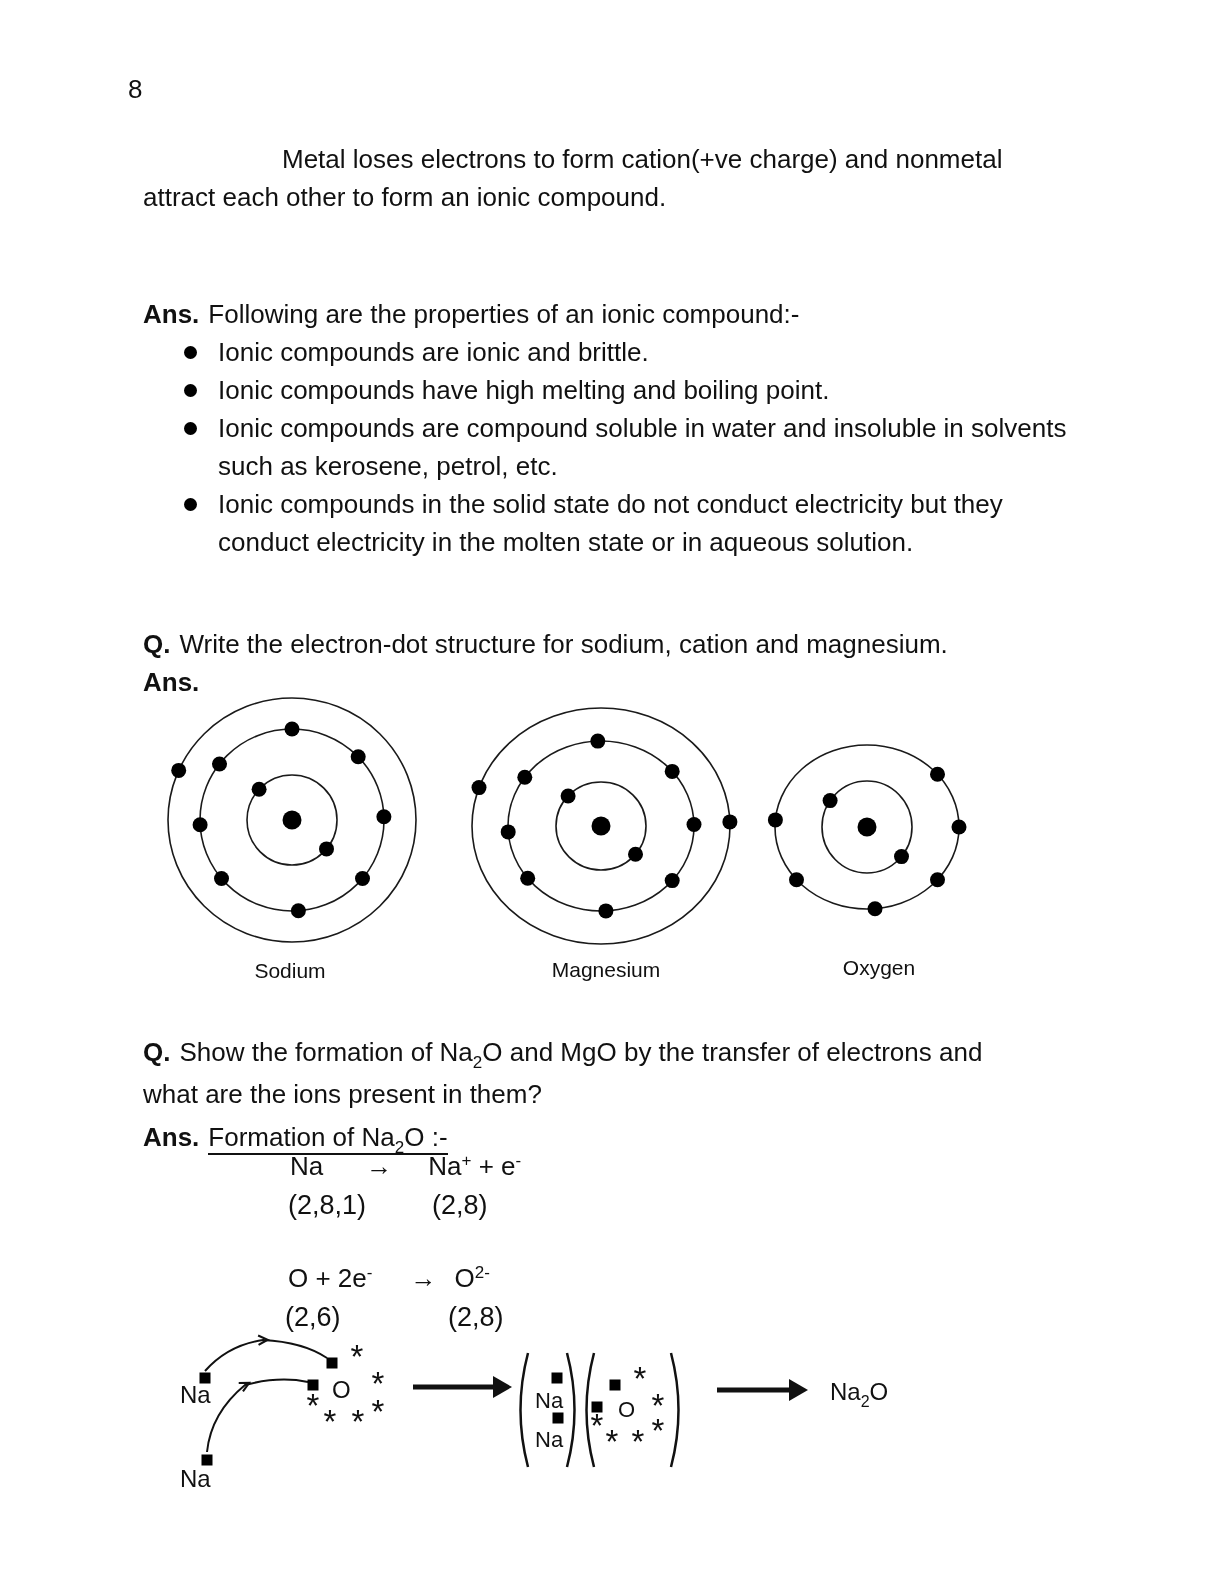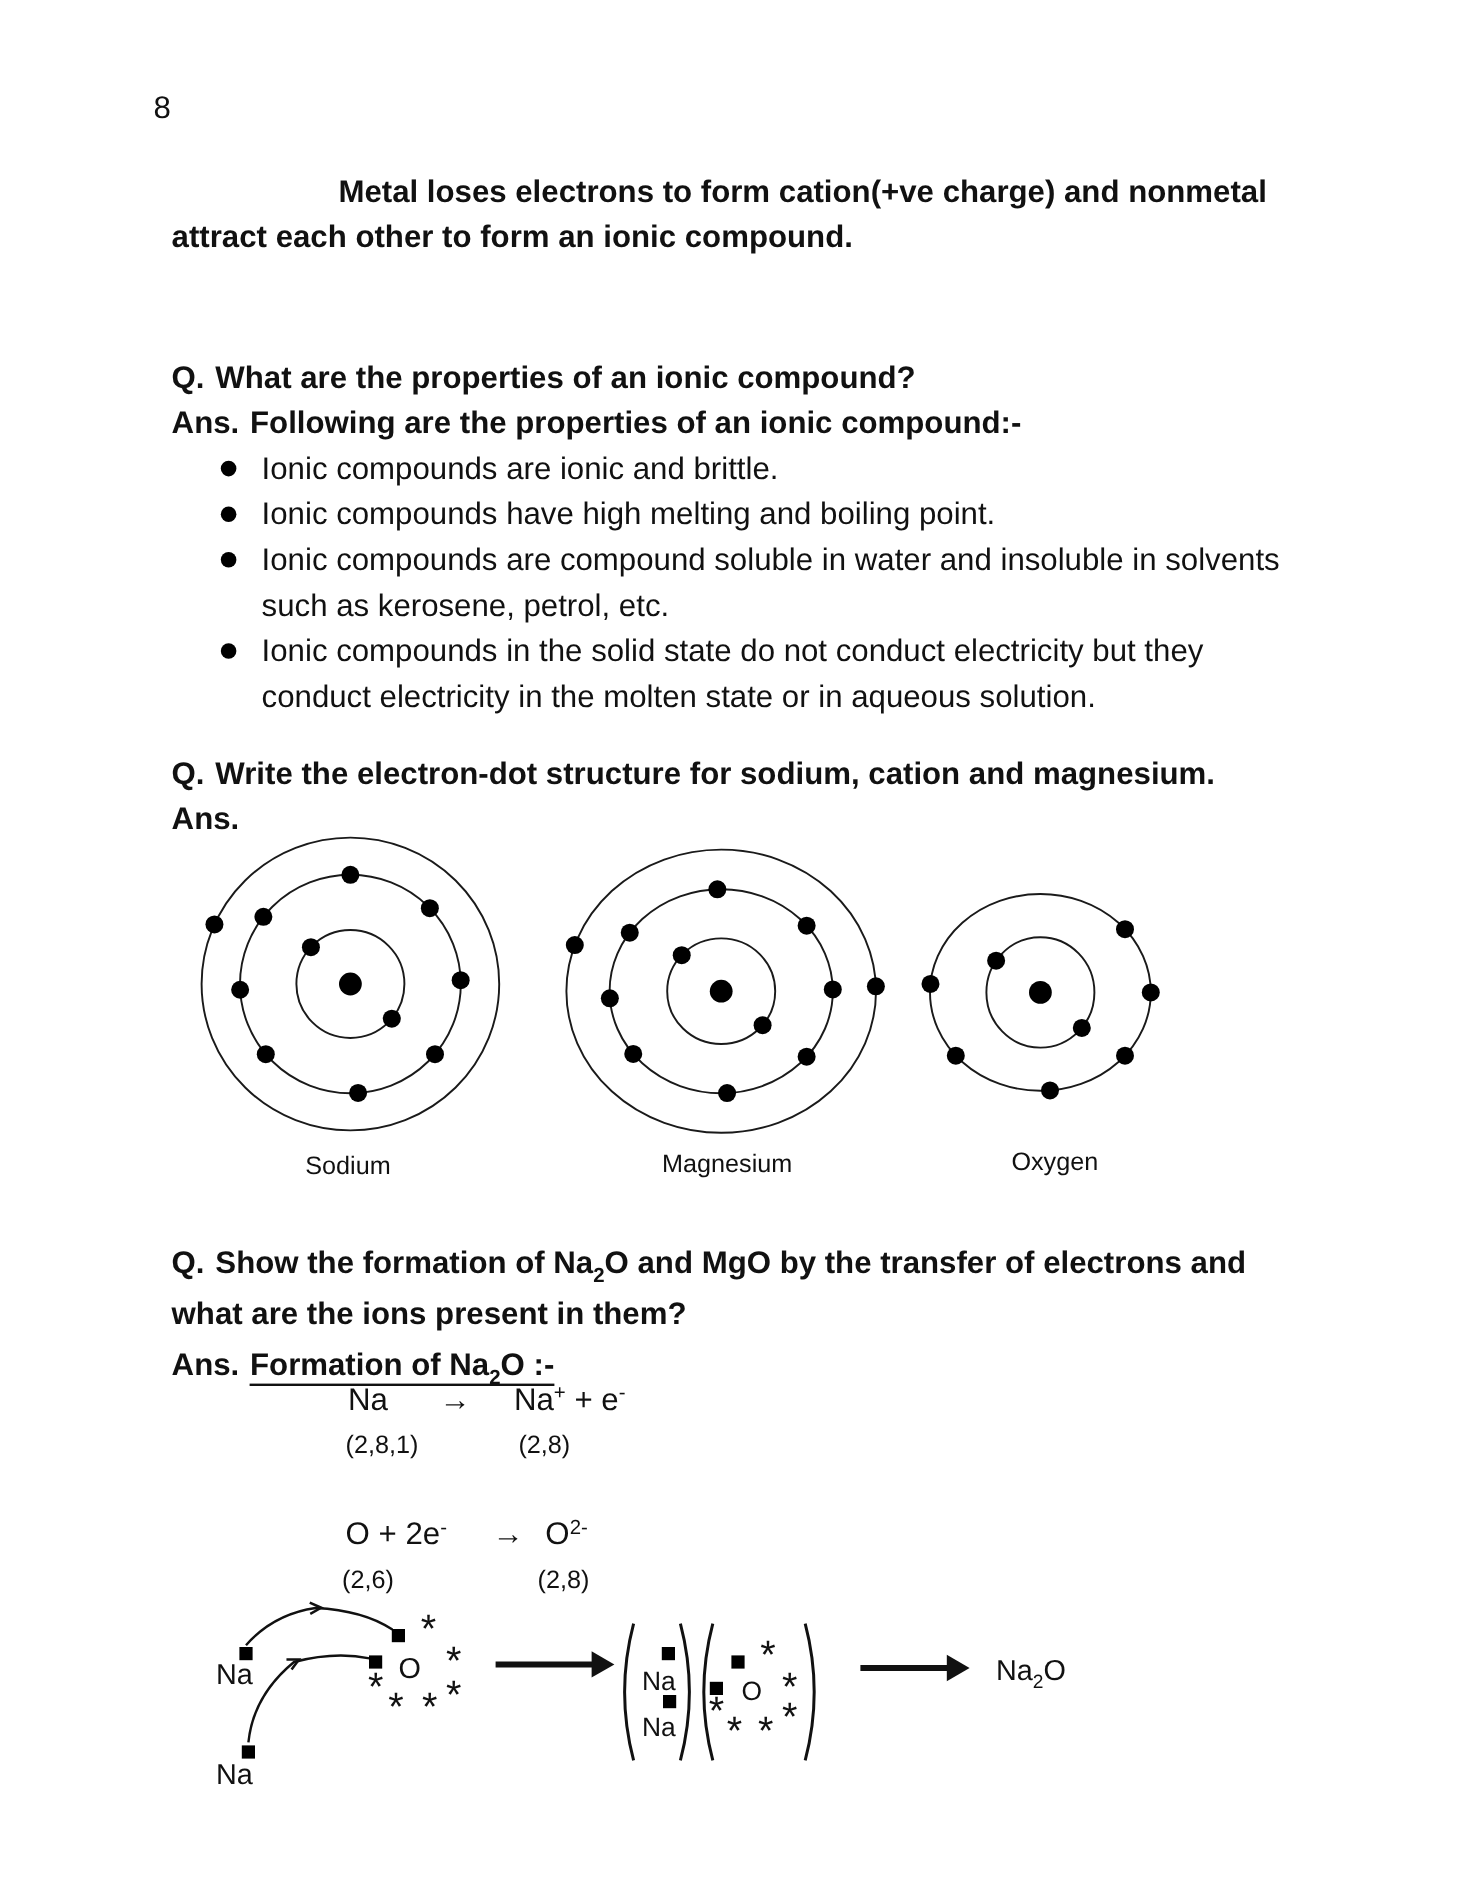--- a/index.html
+++ b/index.html
@@ -1,52 +1,49 @@
 <!DOCTYPE html>
 <html><head>
 <meta charset="utf-8">
 <style>
   html,body{margin:0;padding:0;background:#ffffff;}
   .page{position:relative;width:1224px;height:1584px;background:#ffffff;overflow:hidden;
         font-family:"Liberation Sans","DejaVu Sans",sans-serif;font-size:26px;line-height:38px;color:#111;}
   .abs{position:absolute;}
-  .line{min-height:38px;font-weight:bold;}
+  .line{min-height:38px;}
   .indent-first{text-indent:139px;}
   .qline b{margin-right:9px;}
   ul.bullets{margin:0;padding:0;list-style:none;width:895px;}
   ul.bullets li{position:relative;padding-left:35px;}
   ul.bullets li::before{content:"";position:absolute;left:1px;top:13px;width:13px;height:13px;border-radius:50%;background:#000;}
   .sub{font-size:17px;position:relative;top:7px;}
   .sup{font-size:17px;position:relative;top:-9px;}
   .underlined{border-bottom:2.5px solid #111;padding-bottom:1px;}
   .eq{white-space:nowrap;}
   .arr1{margin-left:43px;margin-right:36px;}
   .arr2{margin-left:38px;margin-right:18px;}
-  .cfg{font-size:21px;line-height:30px;white-space:nowrap;}
+  .cfg{font-size:27px;line-height:30px;white-space:nowrap;}
   .c1-144{display:inline-block;width:144px;}
   .c1-163{display:inline-block;width:163px;}
   svg{display:block;overflow:visible;}
   svg text{font-family:"Liberation Sans","DejaVu Sans",sans-serif;fill:#111;}
 </style>
 </head>
 <body>
 
 <div class="page">
 
   <div class="abs" style="left:128px;top:70px;">8</div>
 
   <div class="abs" style="left:143px;top:140px;width:935px;">
     <div class="line indent-first">Metal loses electrons to form cation(+ve charge) and nonmetal</div>
     <div class="line">attract each other to form an ionic compound.</div>
   </div>
 
   <div class="abs" style="left:143px;top:295px;width:940px;">
-    <div class="line qline">
-      <b>Q.</b><span>What are the properties of an ionic compound?</span>
-    </div>
     <div class="line qline">
       <b>Ans.</b><span>Following are the properties of an ionic compound:-</span>
     </div>
     <ul class="bullets" style="margin-left:40px;">
       <li>Ionic compounds are ionic and brittle.</li>
       <li>Ionic compounds have high melting and boiling point.</li>
       <li>Ionic compounds are compound soluble in water and insoluble in solvents such as kerosene, petrol, etc.</li>
       <li>Ionic compounds in the solid state do not conduct electricity but they conduct electricity in the molten state or in aqueous solution.</li>
     </ul>
   </div>

